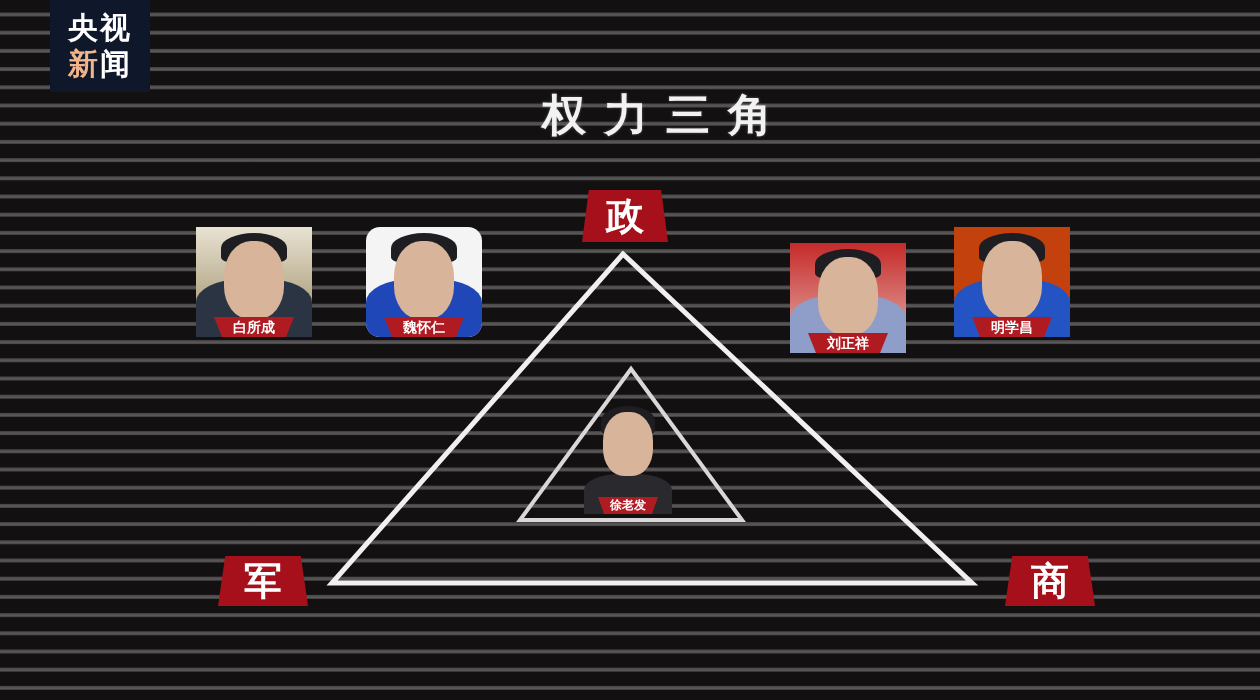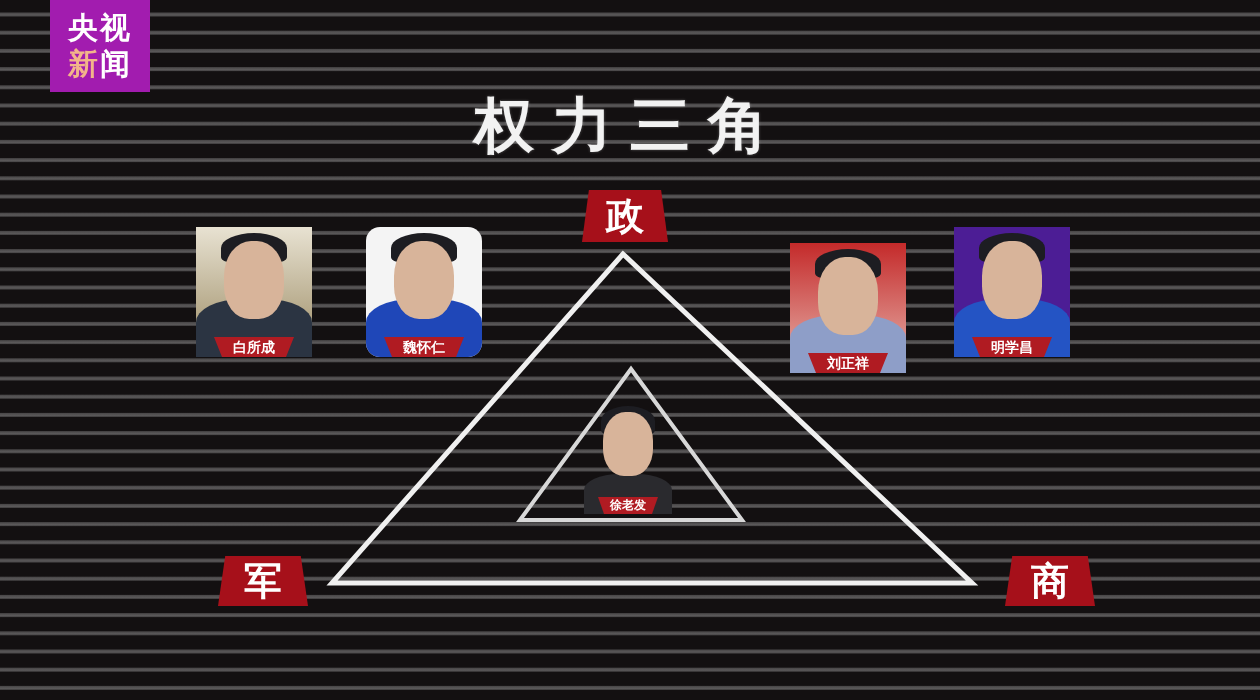--- a/index.html
+++ b/index.html
@@ -5,42 +5,42 @@
   html, body { margin:0; padding:0; }
   body {
     width:1260px; height:700px; overflow:hidden; position:relative;
     background-color:#0e0c0d;
     background-image: repeating-linear-gradient(to bottom,
       #131011 0px, #131011 12px, #4a4849 13px, #5a5859 15px, #4a4849 16px, #131011 17px, #131011 18.2px);
     font-family: "DejaVu Sans", sans-serif;
   }
   .logo {
     position:absolute; left:50px; top:0; width:100px; height:92px;
-    background:#a21caf; display:flex; flex-direction:column; align-items:center; justify-content:center;
+    background:#0f172a; display:flex; flex-direction:column; align-items:center; justify-content:center;
     font-weight:bold; font-size:30px; line-height:36px; letter-spacing:2px;
   }
   .logo .l1 { color:#fff; }
   .logo .l2 { color:#fff; }
   .logo .l2 .acc { color:#f2b58a; }
   .title {
-    position:absolute; left:470px; top:86px; width:320px; text-align:center;
-    color:#f2f2f2; font-size:60px; font-weight:bold; letter-spacing:18px;
+    position:absolute; left:470px; top:86px; width:320px; text-align:right;
+    color:#f2f2f2; font-size:44px; font-weight:bold; letter-spacing:18px;
     text-shadow:0 0 3px rgba(255,255,255,0.3);
   }
   .tag {
     position:absolute; display:flex; align-items:center; justify-content:center;
     color:#fff; font-weight:bold; font-size:38px;
   }
   .tag .bg {
     position:absolute; inset:0; background:#a6101a;
     clip-path: polygon(8% 0, 92% 0, 100% 100%, 0 100%);
   }
   .tag span { position:relative; }
   .photo {
-    position:absolute; width:116px; height:130px; overflow:hidden;
+    position:absolute; width:116px; height:110px; overflow:hidden;
   }
   .photo .face {
     position:absolute; left:50%; transform:translateX(-50%); top:14px;
     width:60px; height:78px; border-radius:45% 45% 42% 42%; background:#d8b49a;
   }
   .photo .hair {
     position:absolute; left:50%; transform:translateX(-50%); top:6px;
     width:66px; height:30px; border-radius:50% 50% 20% 20%; background:#1d1d22;
   }
   .photo .body {
@@ -96,21 +96,21 @@
     <div class="hair"></div>
     <div class="face"></div>
   <div class="name"><div class="nb"></div><span>魏怀仁</span></div>
 </div>
 <div class="photo" style="left:790px;top:227px;background:linear-gradient(#c42a2a,#e8b8b0);margin-top:16px;">
   <div class="body" style="background:#8e9ec8;"></div>
     <div class="hair"></div>
     <div class="face"></div>
   <div class="name"><div class="nb"></div><span>刘正祥</span></div>
 </div>
-<div class="photo" style="left:954px;top:227px;background:#4c1d95;">
+<div class="photo" style="left:954px;top:227px;background:#c2410c;">
   <div class="body" style="background:#2454c4;"></div>
     <div class="hair"></div>
     <div class="face"></div>
   <div class="name"><div class="nb"></div><span>明学昌</span></div>
 </div>
 <div class="photo" style="left:584px;top:402px;width:88px;height:112px;">
   <div class="body" style="background:#2a2a2e;height:40px;"></div>
     <div class="hair" style="width:54px;top:4px;"></div>
     <div class="face" style="width:50px;height:64px;top:10px;"></div>
   <div class="name" style="width:60px;font-size:12px;height:17px;line-height:17px;"><div class="nb"></div><span>徐老发</span></div>

